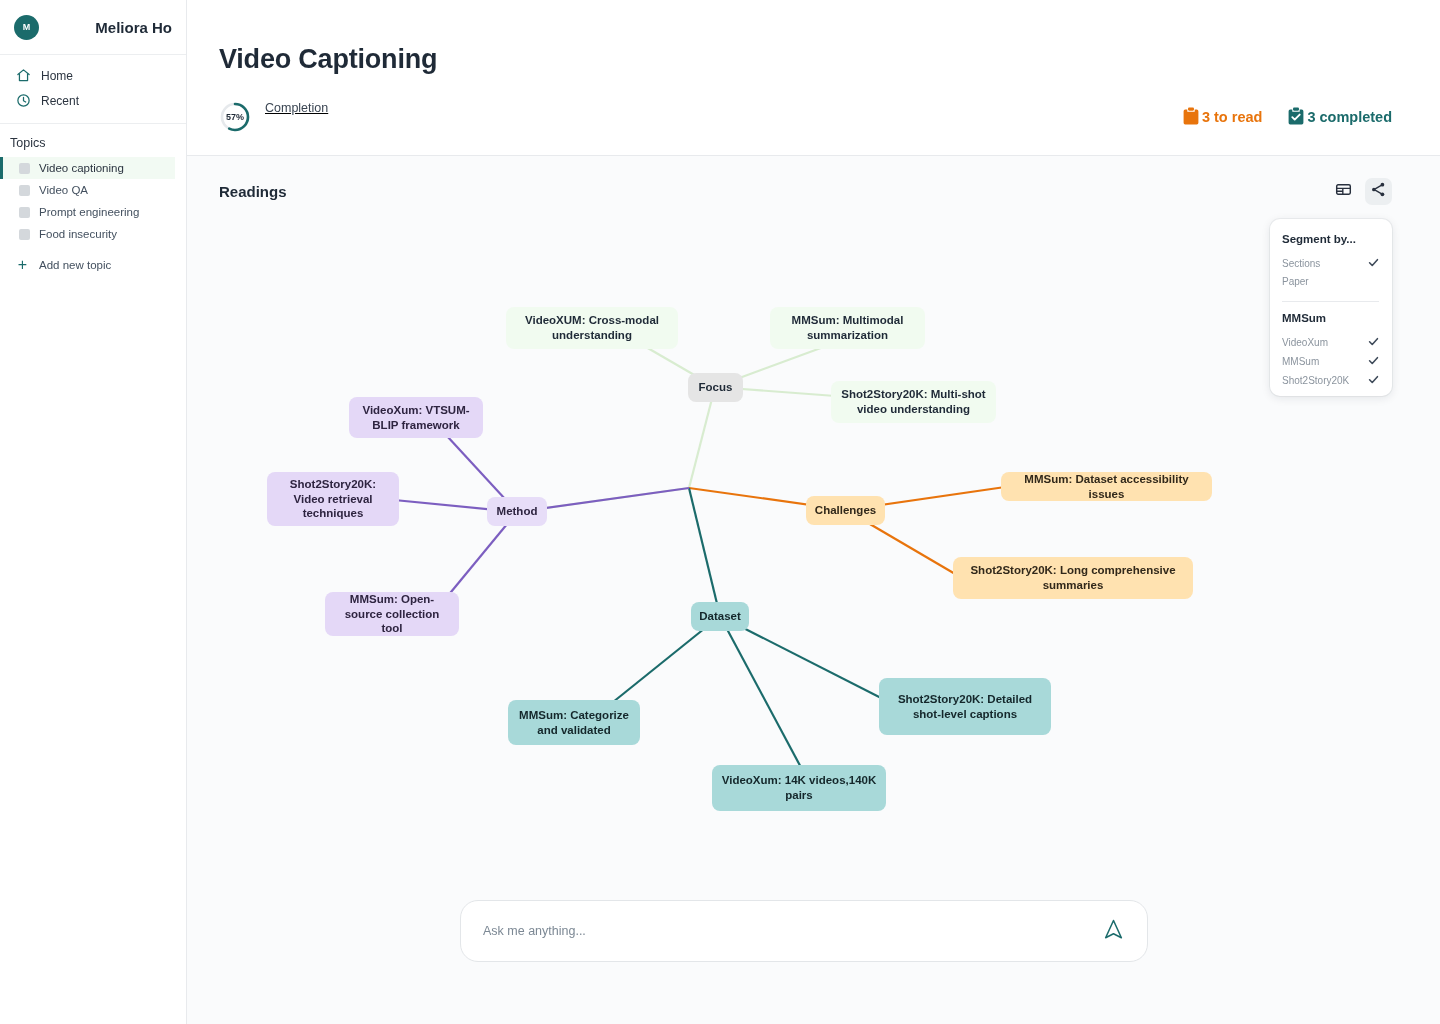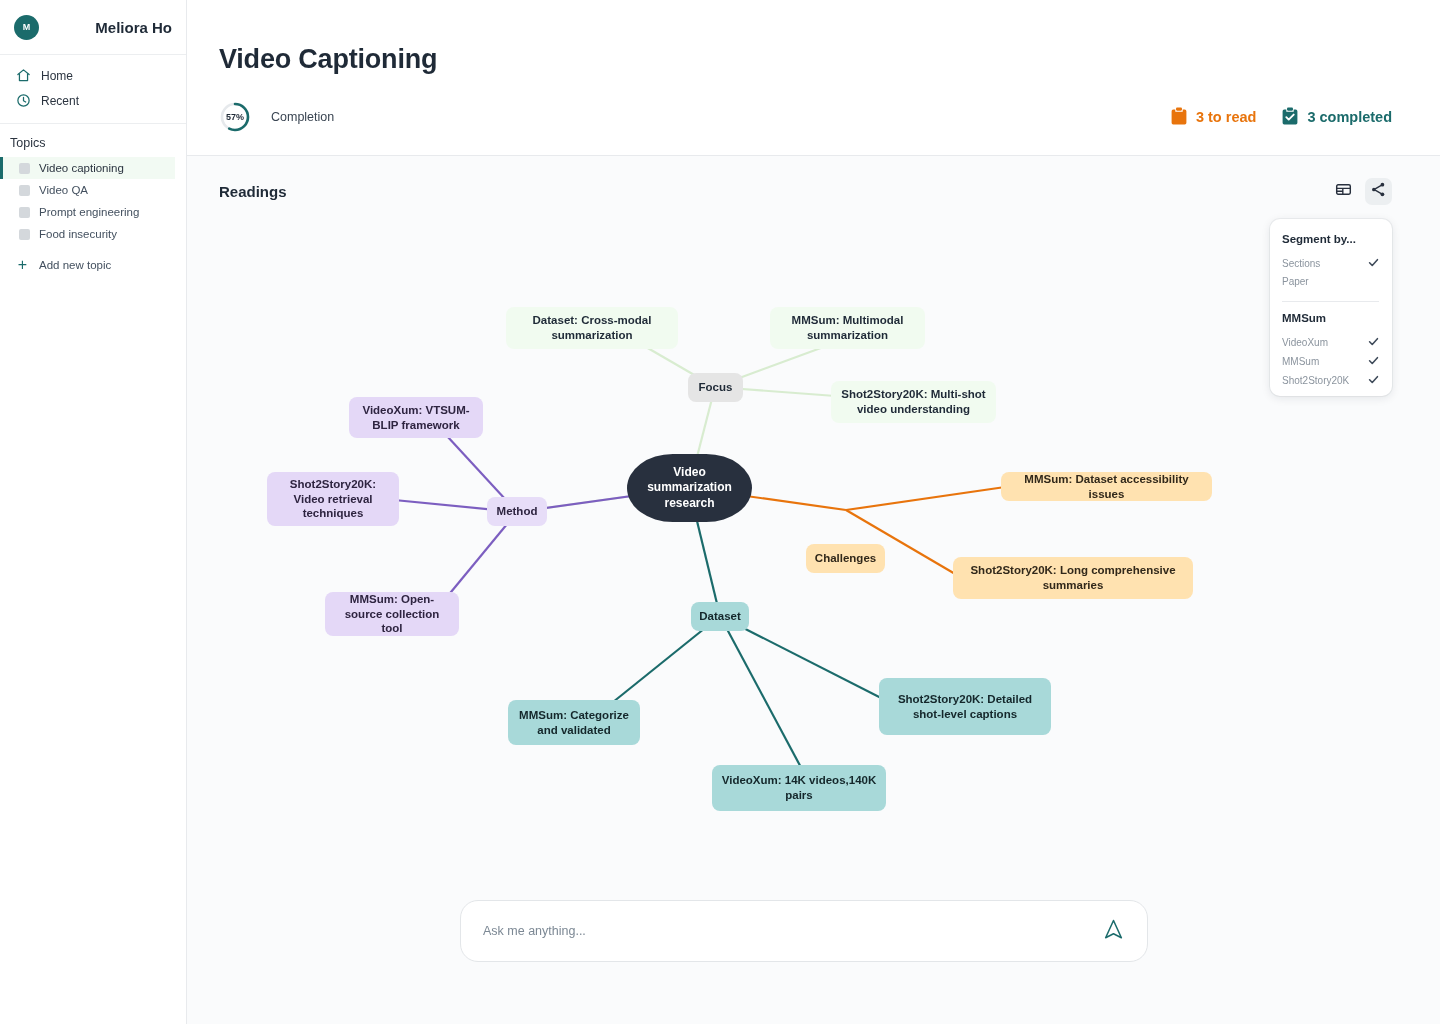--- a/index.html
+++ b/index.html
@@ -88,31 +88,31 @@
     background: #ffffff;
   }
   .page-title {
     font-size: 27px; font-weight: 700; color: #1f2a37;
     letter-spacing: -0.2px;
   }
   .header-row {
     margin-top: 26px;
     display: flex; align-items: center;
   }
-  .completion { display: flex; align-items: center; gap: 20px; }
+  .completion { display: flex; gap: 14px; text-decoration: underline; }
   .ring-wrap { position: relative; width: 32px; height: 32px; }
   .ring-label {
     position: absolute; inset: 0;
     display: flex; align-items: center; justify-content: center;
     font-size: 9px; font-weight: 700; color: #1f2a37;
   }
   .completion-label { font-size: 12.5px; color: #3a4552; }
 
   .header-stats { margin-left: auto; display: flex; align-items: center; gap: 26px; }
-  .stat { display: flex; align-items: center; gap: 9px; font-size: 14.5px; font-weight: 600; }
+  .stat { display: flex; align-items: center; gap: 3px; font-size: 14.5px; font-weight: 600; }
   .stat.toread { color: #e8740c; }
   .stat.done { color: #1b6b6b; }
 
   
   .readings-bar {
     display: flex; align-items: center;
     padding: 22px 48px 6px 32px;
     background: #fafbfc;
   }
   .readings-title { font-size: 15px; font-weight: 700; color: #1f2a37; }
@@ -345,33 +345,32 @@
         <line x1="330" y1="301" x2="250" y2="398" stroke="#7c5ec0" stroke-width="2.2"></line>
 
         <line x1="659" y1="299" x2="825" y2="275" stroke="#e8740c" stroke-width="2.2"></line>
         <line x1="659" y1="299" x2="775" y2="367" stroke="#e8740c" stroke-width="2.2"></line>
 
         <line x1="533" y1="405" x2="400" y2="512" stroke="#1b6b6b" stroke-width="2.2"></line>
         <line x1="533" y1="405" x2="625" y2="577" stroke="#1b6b6b" stroke-width="2.2"></line>
         <line x1="533" y1="405" x2="700" y2="490" stroke="#1b6b6b" stroke-width="2.2"></line>
       </svg>
 
-      <div class="node center" style="left:440px; top:243px; width:125px; height:68px;">Video summarization research</div>
 
       <div class="node hub n-green-hub" style="left:501px; top:162px; width:55px; height:29px;">Focus</div>
-      <div class="node n-green" style="left:319px; top:96px; width:172px; height:42px;">Dataset: Cross-modal summarization</div>
+      <div class="node n-green" style="left:319px; top:96px; width:172px; height:42px;">VideoXUM: Cross-modal understanding</div>
       <div class="node n-green" style="left:583px; top:96px; width:155px; height:42px;">MMSum: Multimodal summarization</div>
       <div class="node n-green" style="left:644px; top:170px; width:165px; height:42px;">Shot2Story20K: Multi-shot video understanding</div>
 
       <div class="node hub n-purple-hub" style="left:300px; top:286px; width:60px; height:29px;">Method</div>
       <div class="node n-purple" style="left:162px; top:186px; width:134px; height:41px;">VideoXum: VTSUM-BLIP framework</div>
       <div class="node n-purple" style="left:80px; top:261px; width:132px; height:54px;">Shot2Story20K: Video retrieval techniques</div>
       <div class="node n-purple" style="left:138px; top:381px; width:134px; height:44px;">MMSum: Open-source collection tool</div>
 
-      <div class="node hub n-orange-hub" style="left:619px; top:285px; width:79px; height:29px;margin-top:48px;">Challenges</div>
+      <div class="node hub n-orange-hub" style="left:619px; top:285px; width:79px; height:29px;">Challenges</div>
       <div class="node n-orange" style="left:814px; top:261px; width:211px; height:29px;">MMSum: Dataset accessibility issues</div>
       <div class="node n-orange" style="left:766px; top:346px; width:240px; height:42px;">Shot2Story20K: Long comprehensive summaries</div>
 
       <div class="node hub n-teal-hub" style="left:504px; top:391px; width:58px; height:29px;">Dataset</div>
       <div class="node n-teal" style="left:321px; top:489px; width:132px; height:45px;">MMSum: Categorize and validated</div>
       <div class="node n-teal" style="left:525px; top:554px; width:174px; height:46px;">VideoXum: 14K videos,140K pairs</div>
       <div class="node n-teal" style="left:692px; top:467px; width:172px; height:57px;">Shot2Story20K: Detailed shot-level captions</div>
 
       <div class="segment-panel">
         <div class="sp-head">Segment by...</div>

